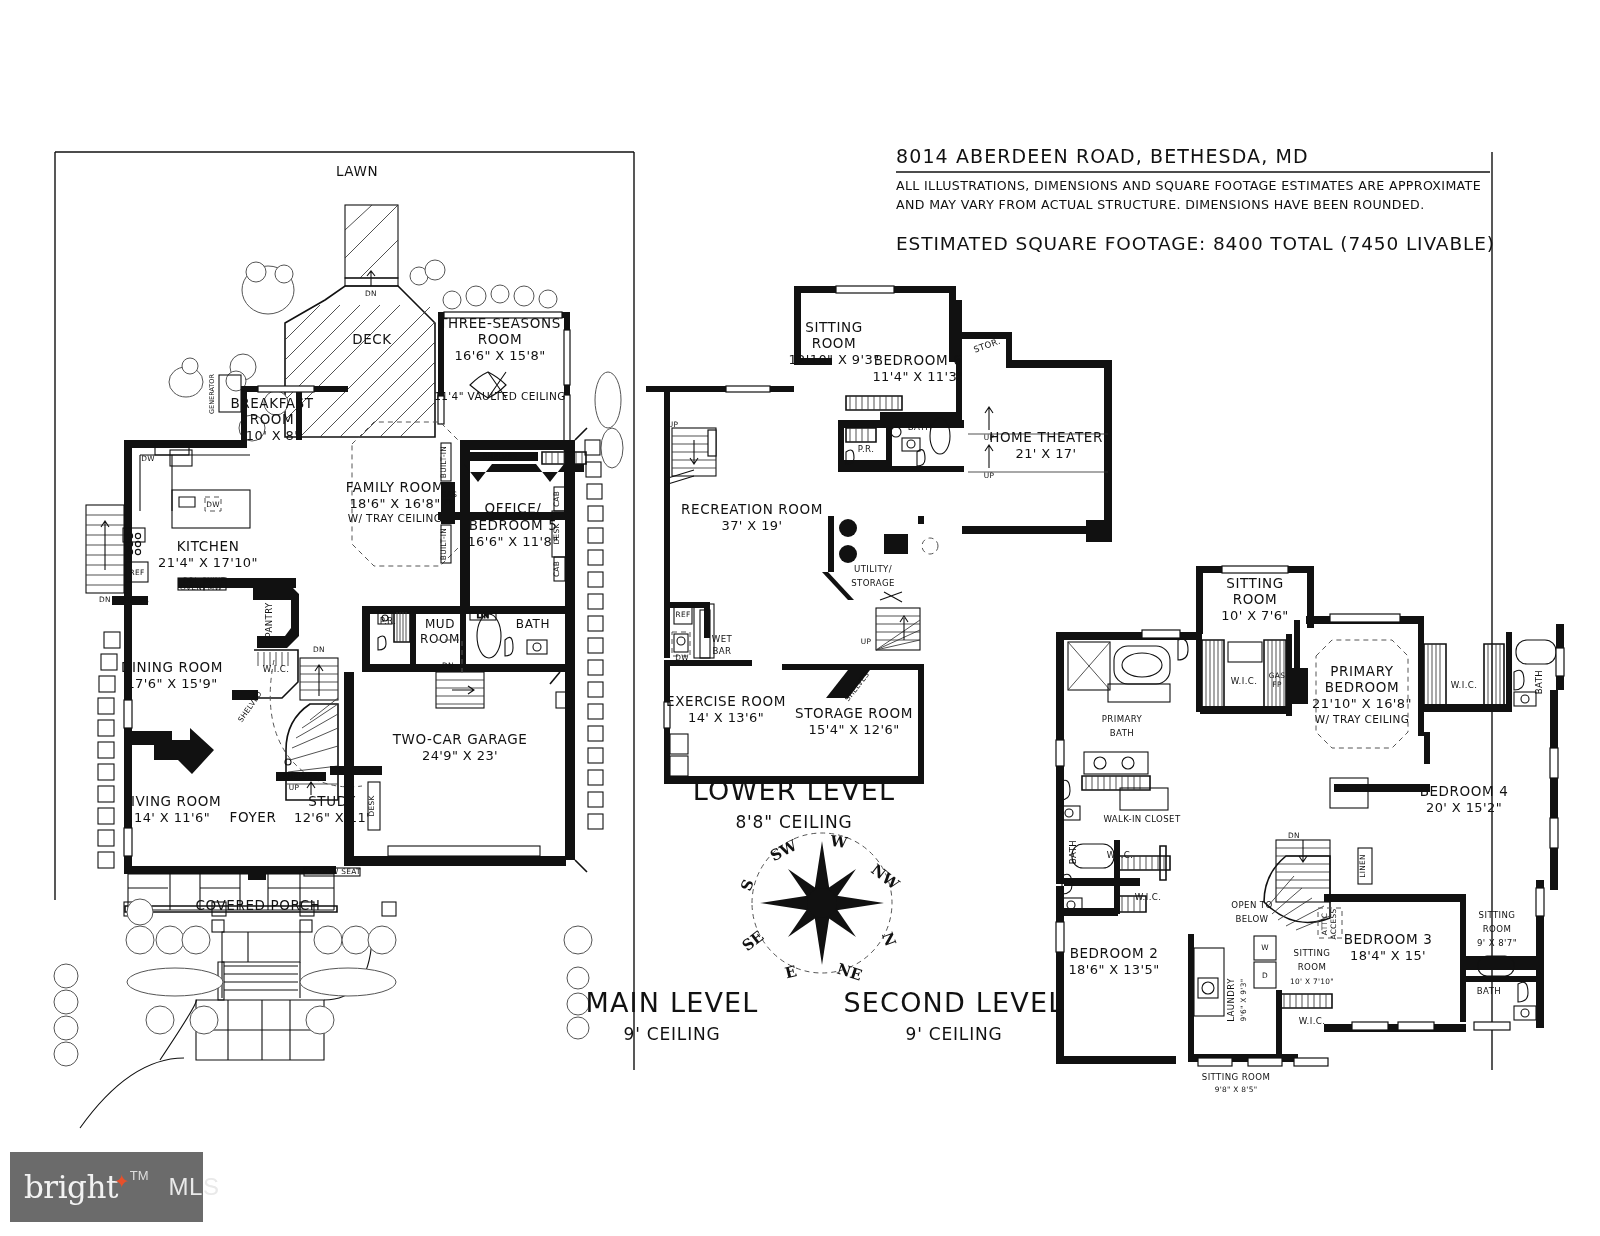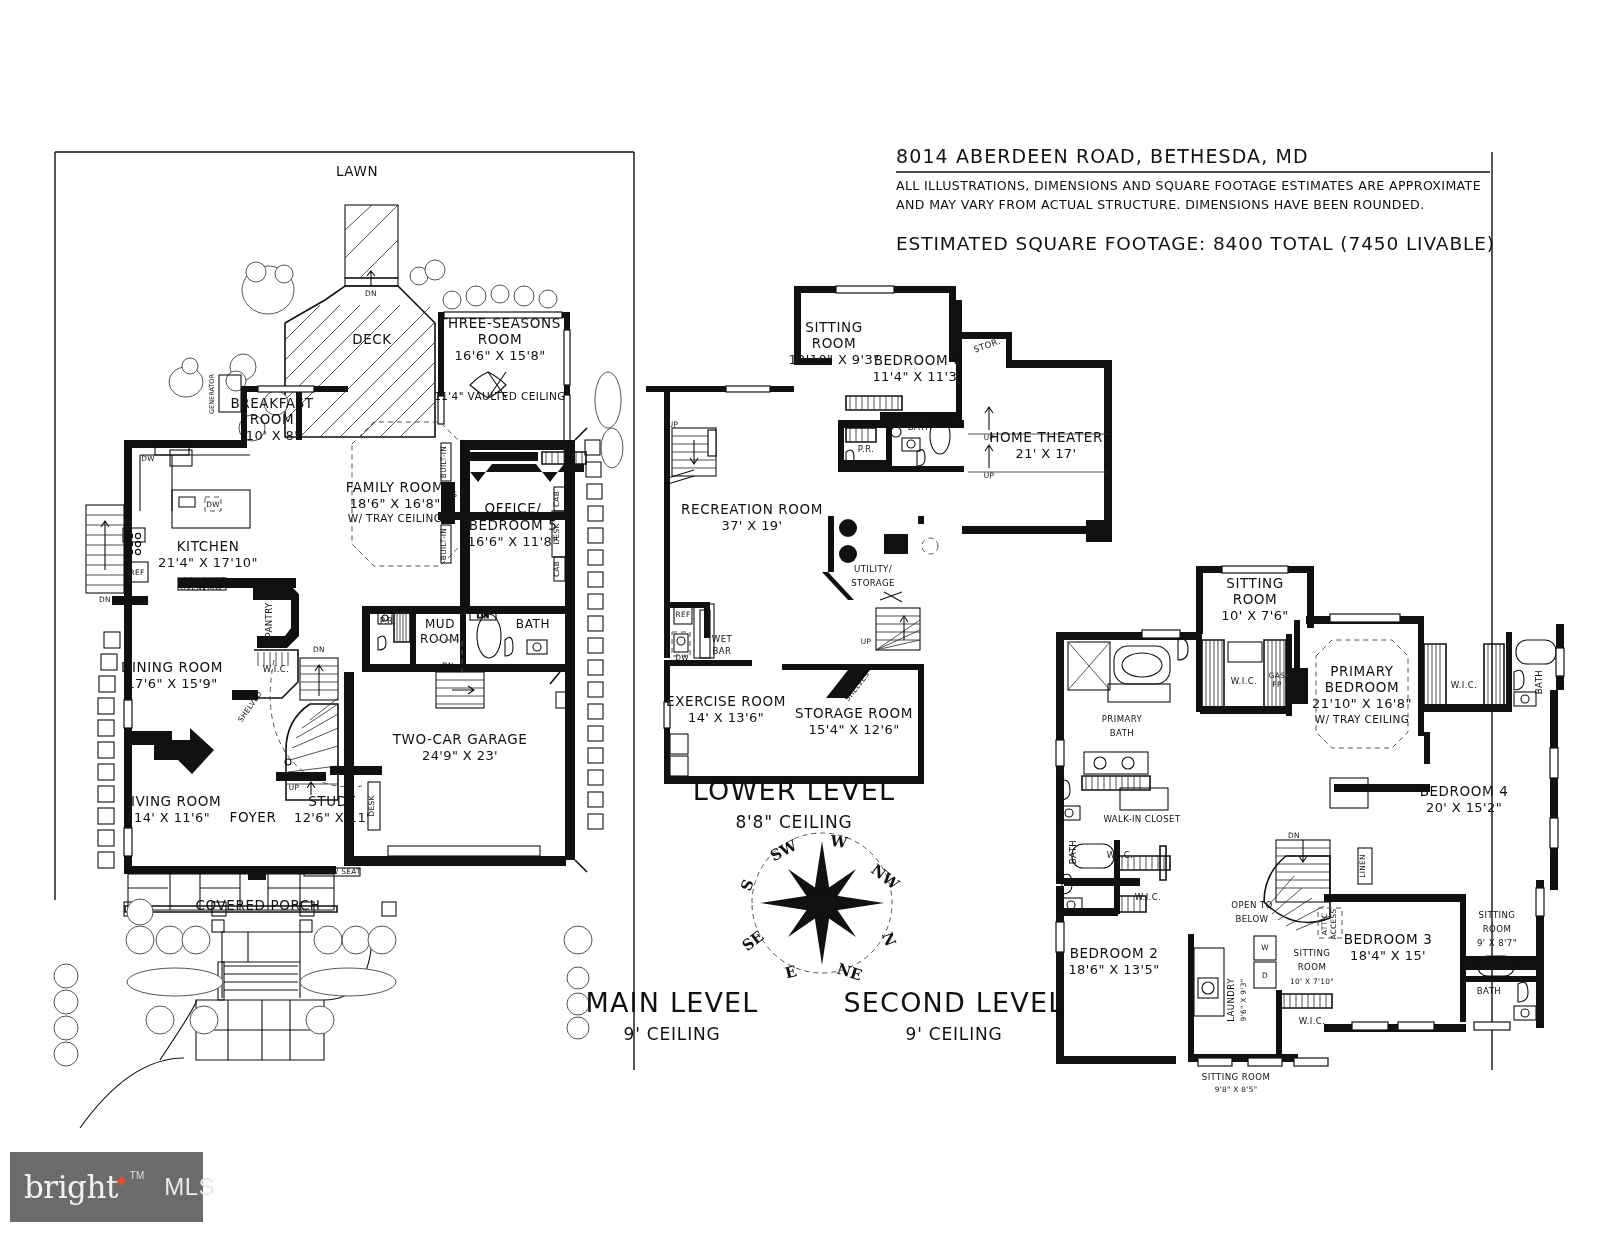--- a/index.html
+++ b/index.html
@@ -25,21 +25,21 @@
   .thin2{fill:none;stroke:#111;stroke-width:1.6;}
   .hair{fill:none;stroke:#333;stroke-width:.85;}
   .dash{fill:none;stroke:#555;stroke-width:1;stroke-dasharray:5 4;}
   .shrub{fill:#fff;stroke:#555;stroke-width:1;}
   .win{fill:#fff;stroke:#111;stroke-width:1.2;}
   #logo{position:absolute;left:10px;top:1152px;width:193px;height:70px;
         background:#6b6b6b;display:flex;align-items:center;}
   #logo .b{font-family:"DejaVu Serif",serif;font-size:31px;color:#f2f2f2;
            margin-left:14px;letter-spacing:-.5px;position:relative;}
   #logo .star{color:#e8502a;font-size:19px;position:relative;top:-6px;left:-4px;}
-  #logo .tm{font-size:10px;color:#ddd;position:relative;top:-12px;left:-4px;}
+  #logo .tm{font-size:13px;color:#ddd;position:relative;top:-12px;left:-4px;}
   #logo .mls{font-family:"Liberation Sans",sans-serif;font-size:24px;color:#e9e9e9;
               margin-left:16px;letter-spacing:.5px;}
 </style>
 </head>
 <body>
 
 <div id="stage">
 
 <svg width="1600" height="1236" viewBox="0 0 1600 1236">
 

